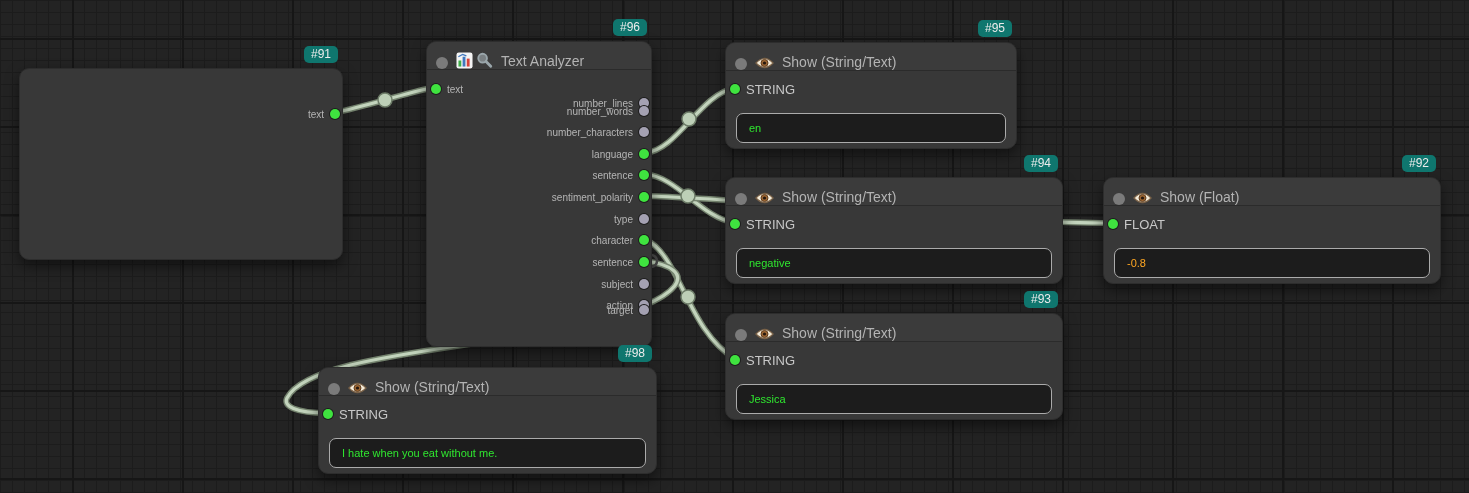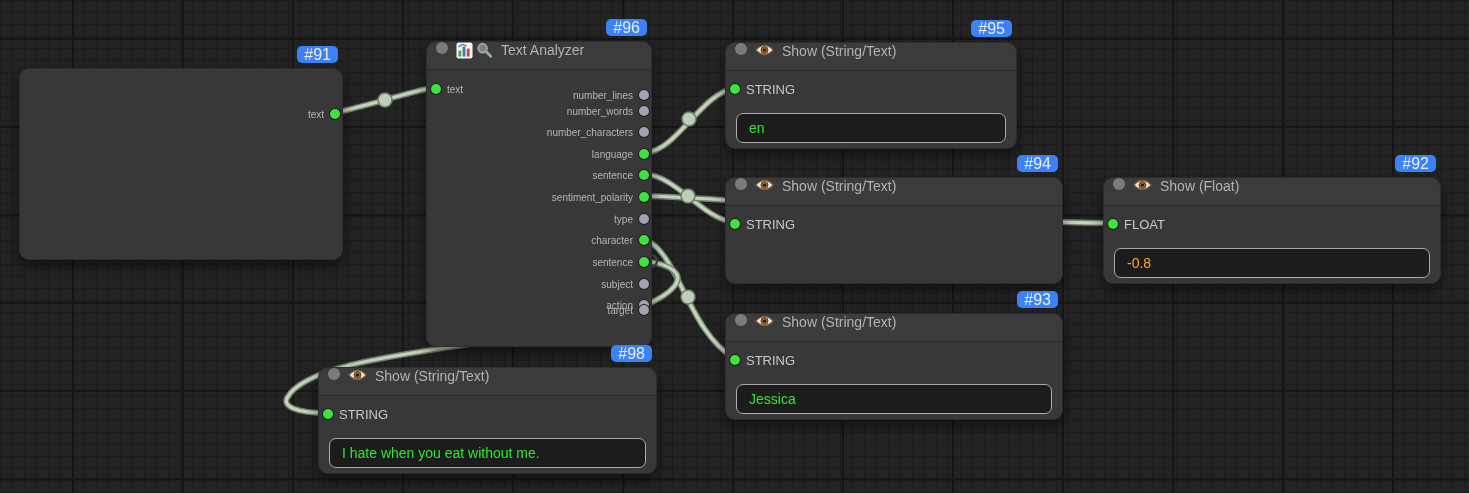--- a/index.html
+++ b/index.html
@@ -25,26 +25,26 @@
 
   .node {
     position:absolute; z-index:2;
     background:#383838;
     border:1px solid #2d2d2d;
     border-radius:10px;
     box-shadow:0 6px 14px rgba(0,0,0,.5);
   }
   .badge {
     position:absolute; top:-23px; right:4px;
-    background:#3b82f6; color:#ececec;
-    font-size:16px; line-height:17px;
+    background:#0f766e; color:#ececec;
+    font-size:12px; line-height:17px;
     padding:0 7px; border-radius:5px;
   }
   .node-header {
-    height:28px; display:flex; align-items:flex-start; gap:8px;
+    height:28px; display:flex; align-items:flex-end; gap:8px;
     padding:0 9px;
     background:#3b3b3b;
     border-bottom:1px solid #2b2b2b;
     border-radius:9px 9px 0 0;
   }
   .title-dot { width:12px; height:12px; border-radius:50%; background:#7b7b7b; flex:0 0 auto; }
   .node-title { color:#b3b3b3; font-size:14px; white-space:nowrap; }
   .hicon { display:flex; align-items:center; flex:0 0 auto; }
 
   .port { position:absolute; height:18px; display:flex; align-items:center; gap:6px;
@@ -57,21 +57,21 @@
   .slot-label { font-size:10px; color:#b5b5b5; }
   .type-label { font-size:13px; color:#c8c8c8; }
 
   .value-field {
     position:absolute; left:10px; right:10px; top:70px; height:30px;
     background:#1c1c1c;
     border:1.5px solid #ababab;
     border-radius:7px;
     display:flex; align-items:center;
     padding:0 12px;
-    font-size:14px; white-space:nowrap; overflow:hidden;
+    font-size:11px; white-space:nowrap; overflow:hidden;
   }
   .val-green  { color:#2fe62f; }
   .val-orange { color:#ffa722; }
 
   .text-widget {
     position:absolute; left:9px; top:69px; width:304px; height:112px;
     background:#242424;
     border:1px solid #646464;
     border-radius:2px;
     color:#d6d6d6;
@@ -144,21 +144,21 @@
           <circle cx="7" cy="6.5" r="4.6" fill="#b9c6cc" fill-opacity="0.5" stroke="#9aa6ab" stroke-width="2"></circle>
           <line x1="10.6" y1="10" x2="15.6" y2="15" stroke="#9aa6ab" stroke-width="3" stroke-linecap="round"></line>
         </svg>
       </span>
       <span class="node-title">Text Analyzer</span>
     </div>
     <div class="port in" style="top:38px;">
       <span class="pdot on"></span>
       <span class="slot-label">text</span>
     </div>
-    <div class="port out" style="top:44px;">
+    <div class="port out" style="top:52px;">
       <span class="slot-label">number_lines</span>
       <span class="pdot off"></span>
     </div>
     <div class="port out" style="top:60px;">
       <span class="slot-label">number_words</span>
       <span class="pdot off"></span>
     </div>
     <div class="port out" style="top:81px;">
       <span class="slot-label">number_characters</span>
       <span class="pdot off"></span>
@@ -231,20 +231,21 @@
           <circle cx="10" cy="7" r="3.7" fill="#9c6632" stroke="#5b3a1e" stroke-width="1"></circle>
           <circle cx="10" cy="7" r="1.7" fill="#26180f"></circle>
         </svg>
       </span>
       <span class="node-title">Show (String/Text)</span>
     </div>
     <div class="port in" style="top:37px;">
       <span class="pdot on"></span>
       <span class="type-label">STRING</span>
     </div>
+    <div class="value-field val-green">negative</div>
   </div>
 
   <div class="node" style="left:1103px; top:177px; width:338px; height:107px;">
     <div class="badge">#92</div>
     <div class="node-header">
       <span class="title-dot"></span>
       <span class="hicon">
         <svg width="19" height="14" viewBox="0 0 20 14">
           <path d="M1 7 Q10 -2.5 19 7 Q10 16.5 1 7 Z" fill="#f3ead8" stroke="#7a6248" stroke-width="1.3"></path>
           <circle cx="10" cy="7" r="3.7" fill="#9c6632" stroke="#5b3a1e" stroke-width="1"></circle>

